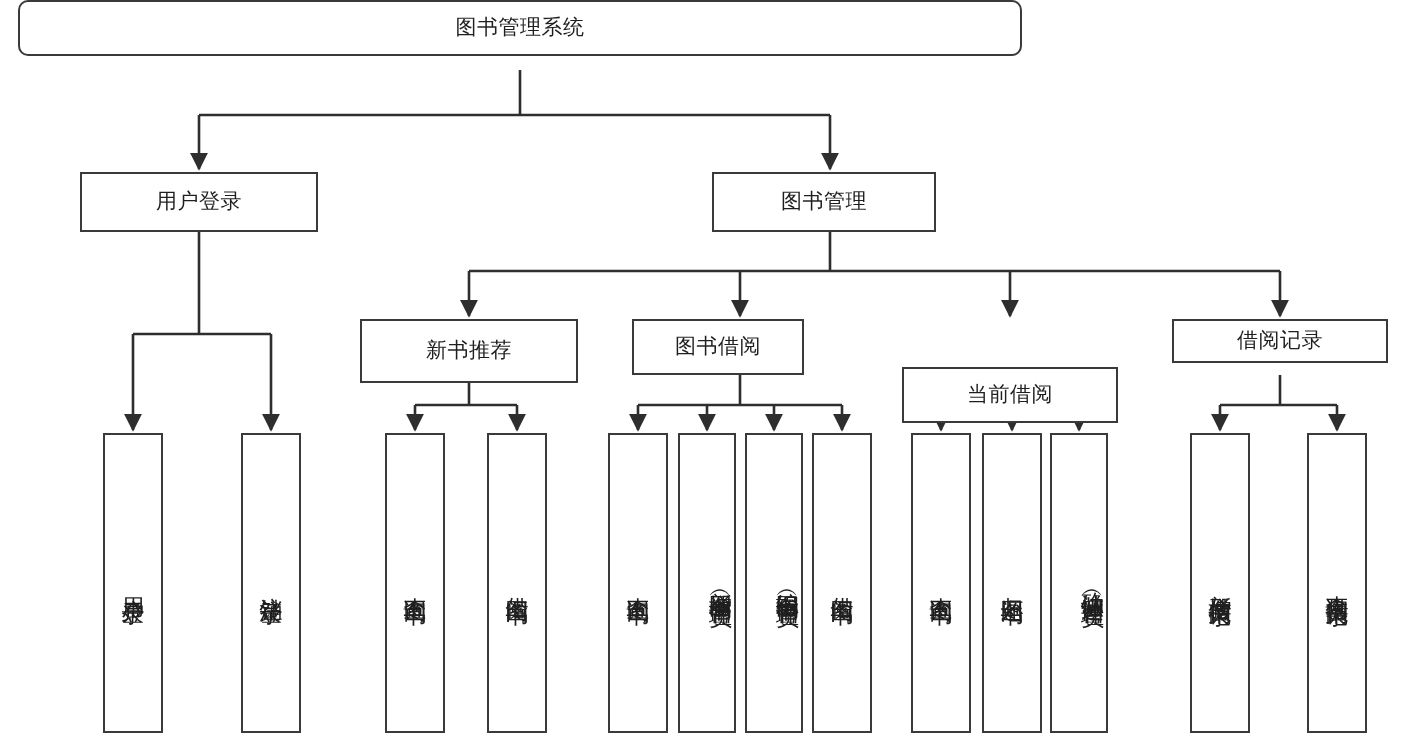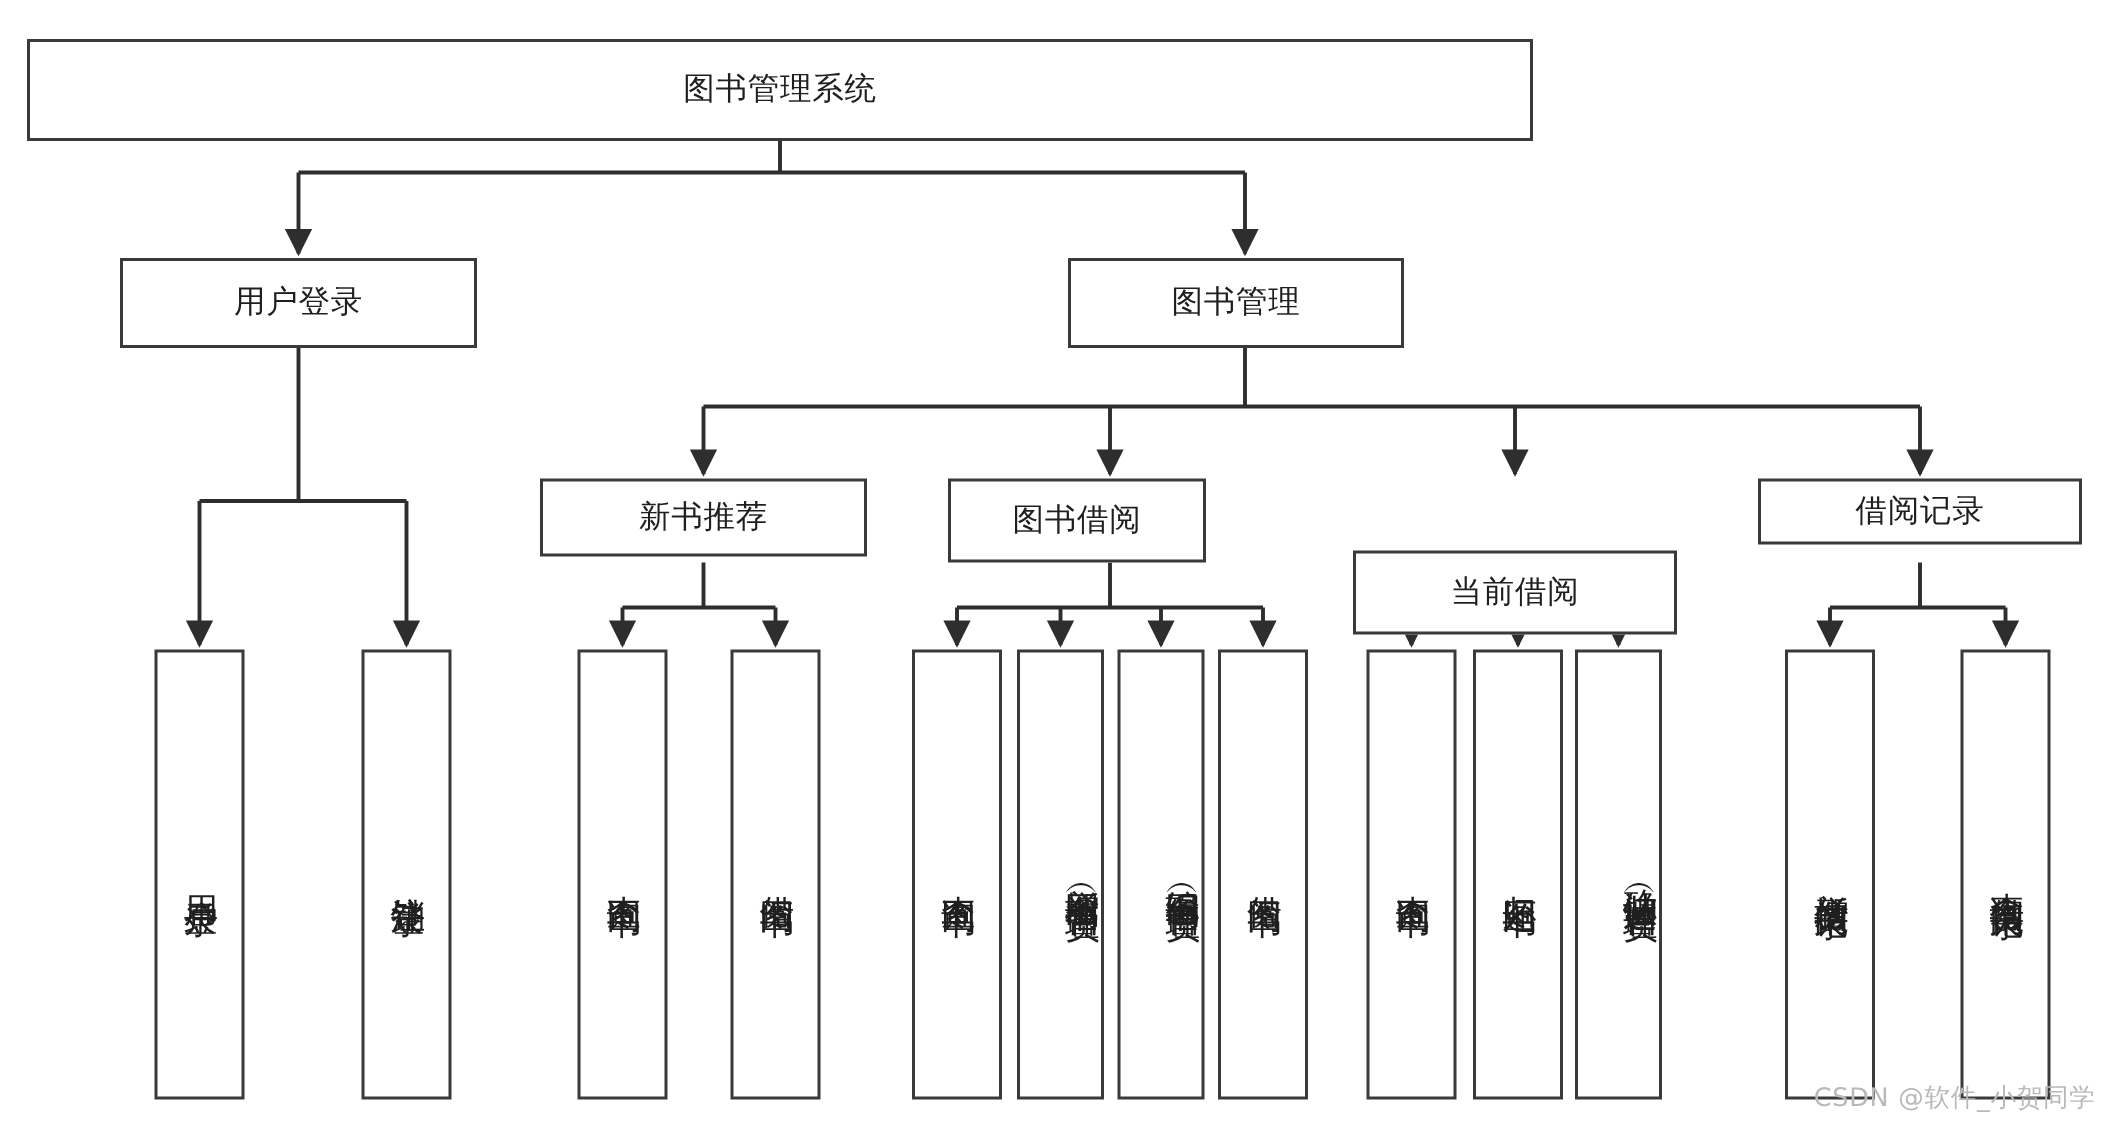--- a/index.html
+++ b/index.html
@@ -110,30 +110,30 @@
         <path d="M 1012 405 L 1012 430" marker-end="url(#arrow)"></path>
         <path d="M 1079 405 L 1079 430" marker-end="url(#arrow)"></path>
         <path d="M 1280 375 L 1280 405"></path>
         <path d="M 1220 405 L 1337 405"></path>
         <path d="M 1220 405 L 1220 430" marker-end="url(#arrow)"></path>
         <path d="M 1337 405 L 1337 430" marker-end="url(#arrow)"></path>
       </g>
   </svg>
 
   <div id="nodes-layer">
-      <div class="node horiz" style="left: 18px; top: 26px; width: 1004px; height: 68px;">
+      <div class="node horiz" style="left: 18px; top: 0; width: 1004px; height: 56px; border-radius: 10px;">
         <span class="label">图书管理系统</span>
       </div>
       <div class="node horiz" style="left: 80px; top: 172px; width: 238px; height: 60px;">
         <span class="label">用户登录</span>
       </div>
       <div class="node horiz" style="left: 712px; top: 172px; width: 224px; height: 60px;">
         <span class="label">图书管理</span>
       </div>
-      <div class="node horiz" style="left: 360px; top: 319px; width: 218px; height: 52px; justify-content: center;">
+      <div class="node horiz" style="left: 360px; top: 319px; width: 218px; height: 64px; justify-content: center;">
         <span class="label">新书推荐</span>
       </div>
       <div class="node horiz" style="left: 632px; top: 319px; width: 172px; height: 56px;">
         <span class="label">图书借阅</span>
       </div>
       <div class="node horiz" style="left: 902px; top: 319px; width: 216px; height: 56px; margin-top: 48px;">
         <span class="label">当前借阅</span>
       </div>
       <div class="node horiz" style="left: 1172px; top: 319px; width: 216px; height: 44px;">
         <span class="label">借阅记录</span>
@@ -172,14 +172,13 @@
         <span class="label">确认归还（管理员）</span>
       </div>
       <div class="node vert" style="left: 1190px; top: 433px; width: 60px; height: 300px;">
         <span class="label">新增借阅记录</span>
       </div>
       <div class="node vert" style="left: 1307px; top: 433px; width: 60px; height: 300px;">
         <span class="label">查询借阅记录</span>
       </div>
     </div>
 
-  <div id="watermark">CSDN @软件_小贺同学</div>
 </div>
 
 </body></html>

